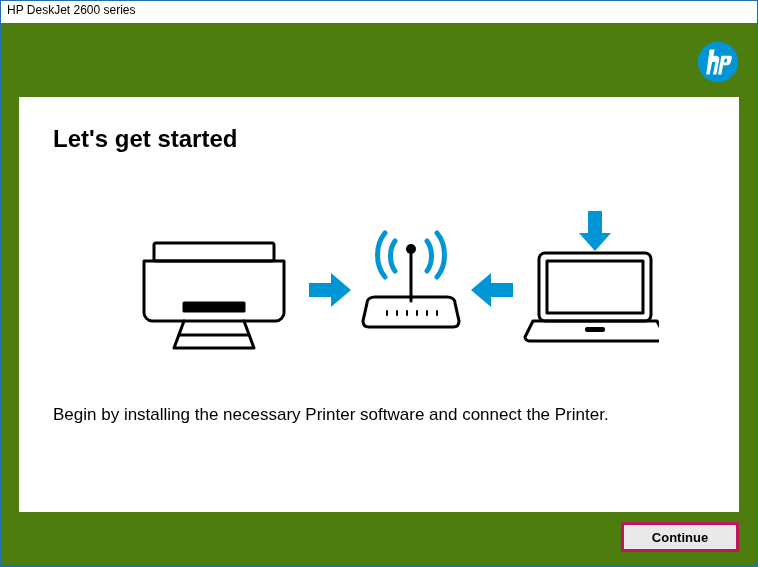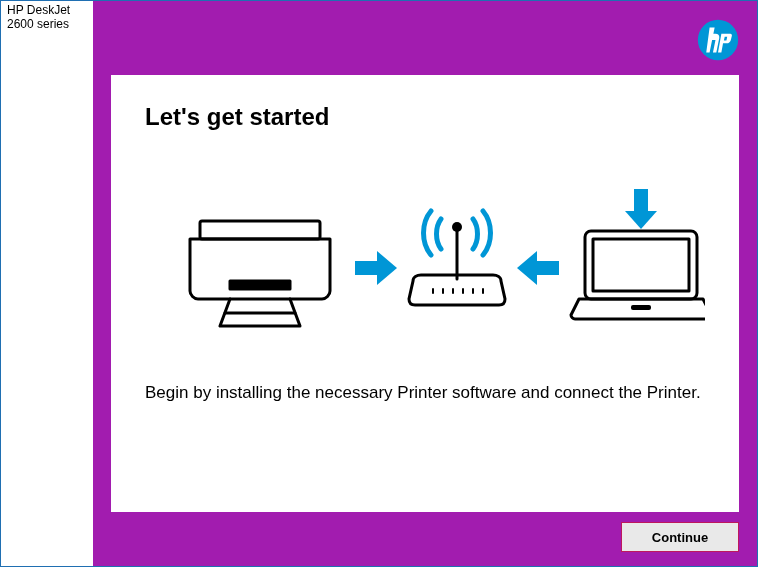--- a/index.html
+++ b/index.html
@@ -7,33 +7,33 @@
     padding: 0;
     font-family: "Segoe UI", Arial, sans-serif;
     background: #fff;
   }
   .window {
     width: 758px;
     height: 567px;
     box-sizing: border-box;
     border: 1px solid #1f6fb2;
     display: flex;
-    flex-direction: row;
+    flex-direction: column;
   }
   .title-bar {
     height: 22px;
     font-size: 12px;
     padding: 2px 6px 0 6px;
     color: #000;
     background: #fff;
     box-sizing: border-box;
   }
   .outer {
     flex: 1;
-    background: #a21caf;
+    background: #4d7c0f;
     padding: 18px 18px 14px 18px;
     display: flex;
     flex-direction: column;
     box-sizing: border-box;
   }
   .logo-row {
     display: flex;
     justify-content: flex-end;
     margin-bottom: 10px;
   }
@@ -64,21 +64,21 @@
     max-width: 560px;
   }
   .button-row {
     display: flex;
     justify-content: flex-end;
     margin-top: 10px;
   }
   .btn {
     min-width: 118px;
     height: 30px;
-    border: 1px solid #be185d;
+    border: 3px solid #be185d;
     background: #e9e9e9;
     font-size: 13px;
     font-weight: 600;
     color: #000;
     cursor: pointer;
     padding: 0 14px;
   }
 </style>
 </head>
 <body>

